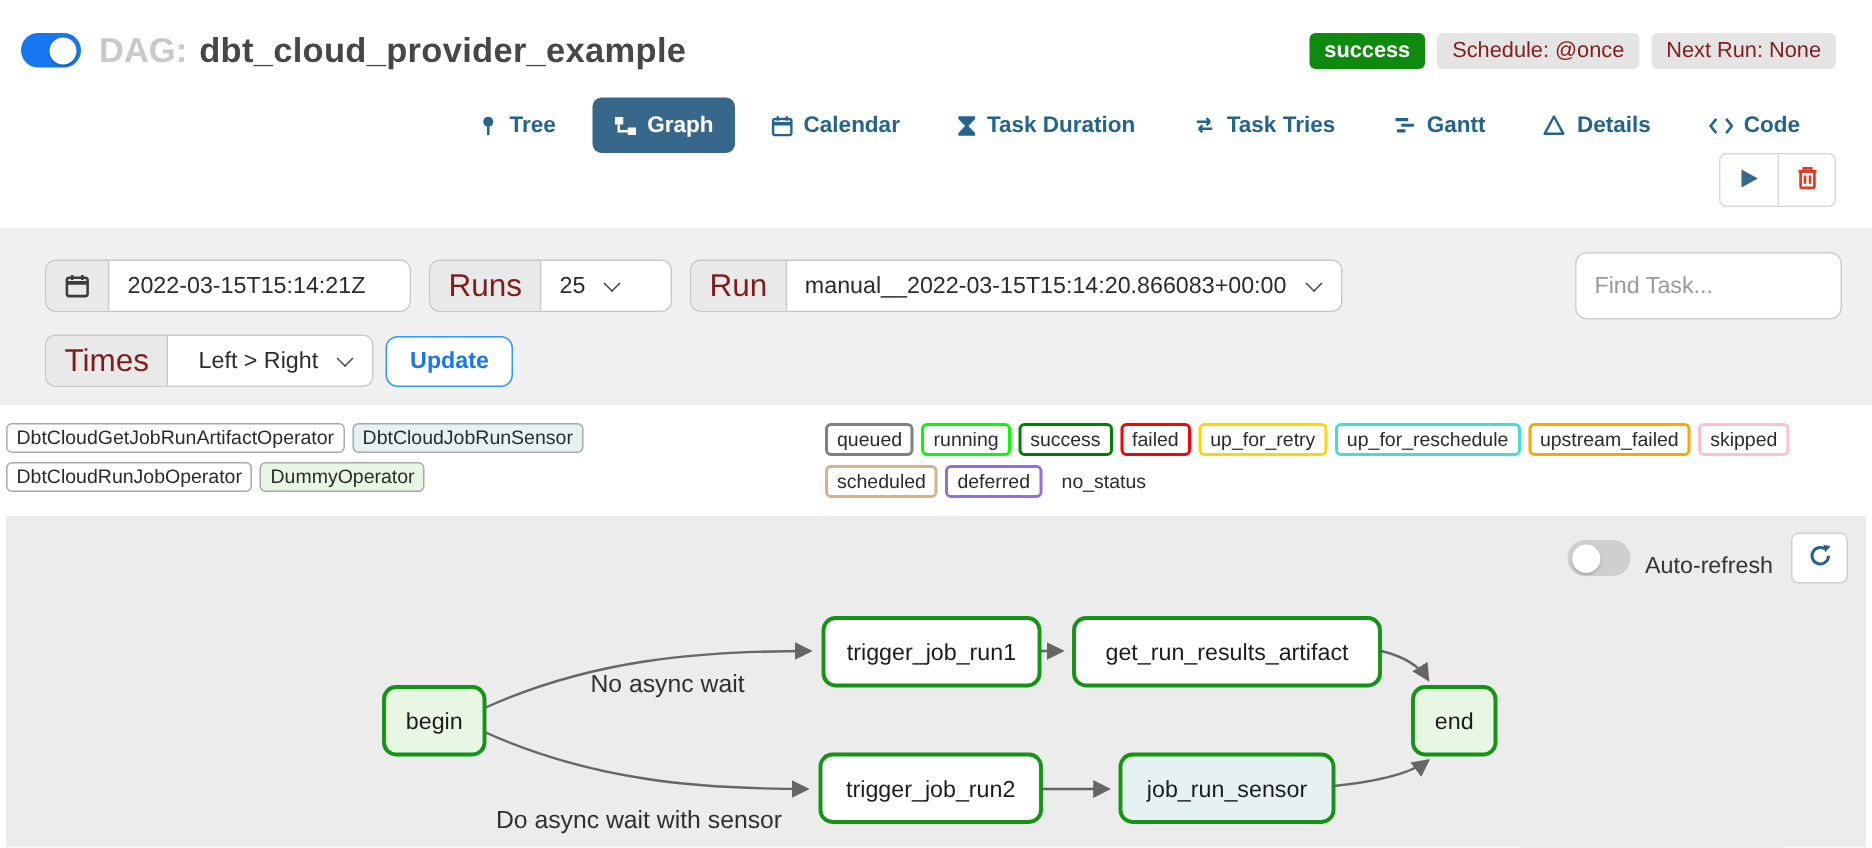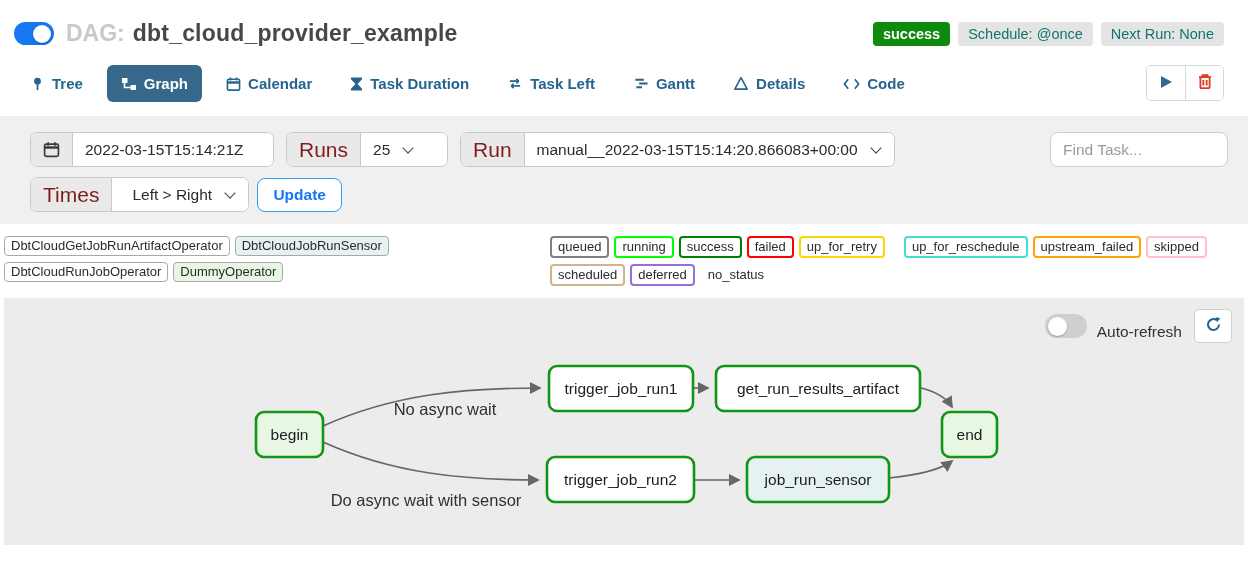--- a/index.html
+++ b/index.html
@@ -14,39 +14,39 @@
   .switch.on { background:#1677f0; }
   .switch.off { background:#cfcfcf; }
   .switch .knob { position:absolute; top:2.5px; width:18px; height:18px; border-radius:50%; background:#fff; box-shadow:0 1px 2px rgba(0,0,0,.25); }
   .switch.on .knob { right:3px; }
   .switch.off .knob { left:3px; }
   .dag-prefix { color:#c9c9c9; font-size:23px; font-weight:700; margin-left:12px; }
   .dag-name { color:#474747; font-size:23px; font-weight:700; margin-left:8px; letter-spacing:.2px; }
   .topbar .spacer { flex:1; }
   .badge { font-size:14.5px; padding:4px 10px; border-radius:4px; margin-left:8px; white-space:nowrap; }
   .badge.success { background:#0e8a0e; color:#fff; font-weight:700; }
-  .badge.gray { background:#e4e4e4; color:#0f766e; }
-  
-  .tabbar { display:flex; align-items:flex-start; padding:8px 24px 14px 16px; }
+  .badge.gray { background:#e4e4e4; color:#7f1d1d; }
+  
+  .tabbar { display:flex; align-items:flex-end; padding:8px 24px 14px 16px;flex-direction:column; }
   .tab { display:flex; align-items:center; gap:7px; color:#25648e; font-size:15px; font-weight:600;
          padding:10px 14px; border-radius:6px; cursor:pointer; margin-right:10px; white-space:nowrap; }
   .tab.active { background:#38678c; color:#ffffff; }
   .tab svg { display:block; }
   .tab-actions { margin-left:auto; display:flex; border:1px solid #d8d8d8; border-radius:5px; overflow:hidden; background:#fff; }
   .tab-actions .abtn { width:38px; height:34px; display:flex; align-items:center; justify-content:center; cursor:pointer; background:#fff; border:none; }
   .tab-actions .abtn + .abtn { border-left:1px solid #d8d8d8; }
   
   .filter-panel { background:#f0f0f0; padding:16px 20px 12px 30px; }
   .filter-row { display:flex; align-items:center; margin-bottom:10px; }
   .filter-row:last-child { margin-bottom:0; }
   .igroup { display:flex; align-items:stretch; height:35px; border:1px solid #c9c9c9; border-radius:7px; overflow:hidden; background:#fff; margin-right:12px; }
   .igroup .addon { background:#e9e9e9; display:flex; align-items:center; padding:0 12px; font-size:21px; color:#7f1d1d; border-right:1px solid #c9c9c9; }
   .igroup .field { display:flex; align-items:center; padding:0 12px; font-size:15.5px; color:#2b2b2b; background:#fff; }
   .chev { width:8px; height:8px; border-right:1.8px solid #444; border-bottom:1.8px solid #444; transform:rotate(45deg); margin:-4px 2px 0 14px; flex:0 0 auto; }
-  .find-task { margin-left:auto; width:178px; height:35px; border:1px solid #cfcfcf; border-radius:8px; padding:0 12px; font-size:15.5px; color:#2b2b2b; font-family:inherit; background:#fff; }
+  .find-task { margin-left:auto; width:178px; height:45px; border:1px solid #cfcfcf; border-radius:8px; padding:0 12px; font-size:15.5px; color:#2b2b2b; font-family:inherit; background:#fff; }
   .find-task::placeholder { color:#9a9a9a; }
   .update-btn { height:34px; background:#fff; border:1.5px solid #2e9af0; color:#1677f0; font-size:15.5px; font-weight:600; border-radius:8px; padding:0 15px; cursor:pointer; font-family:inherit; }
   
   .legend { display:flex; align-items:flex-start; padding:12px 4px 6px 4px; }
   .legend-ops { width:546px; flex:0 0 auto; display:flex; flex-wrap:wrap; gap:6px 5px; }
   .legend-status { display:flex; flex-wrap:wrap; gap:6px 5px; align-items:center; padding-right:4px; }
   .chip { font-size:13px; color:#2b2b2b; background:#fff; border:2px solid #999; border-radius:4px; padding:1px 6px 2px; white-space:nowrap; }
   .chip.op { border-width:1.5px; border-color:#a8a8a8; }
   .chip.noborder { border-color:transparent; background:transparent; }
   
@@ -113,21 +113,21 @@
         </span>
         <span>Task Duration</span>
       </div>
       <div class="tab">
         <span>
           <svg width="16" height="15" viewBox="0 0 16 16" fill="none" stroke="currentColor" stroke-width="1.7">
             <path d="M2.5 5.5 H12 M12 5.5 L9.5 3 M12 5.5 L9.5 8"></path>
             <path d="M13.5 10.5 H4 M4 10.5 L6.5 8 M4 10.5 L6.5 13"></path>
           </svg>
         </span>
-        <span>Task Left</span>
+        <span>Task Tries</span>
       </div>
       <div class="tab">
         <span>
           <svg width="16" height="15" viewBox="0 0 16 16" fill="none" stroke="currentColor" stroke-width="2.2">
             <path d="M2 4 H11"></path>
             <path d="M6 8 H15"></path>
             <path d="M3 12 H9"></path>
           </svg>
         </span>
         <span>Gantt</span>
@@ -217,21 +217,21 @@
       <span class="chip op" style="background: rgb(230, 241, 242);">DbtCloudJobRunSensor</span>
       <span class="chip op" style="background: rgb(255, 255, 255);">DbtCloudRunJobOperator</span>
       <span class="chip op" style="background: rgb(232, 247, 228);">DummyOperator</span>
     </div>
   <div class="legend-status" id="legend-status">
       <span class="chip" style="border-color: rgb(128, 128, 128);">queued</span>
       <span class="chip" style="border-color: rgb(0, 255, 0);">running</span>
       <span class="chip" style="border-color: rgb(0, 128, 0);">success</span>
       <span class="chip" style="border-color: rgb(255, 0, 0);">failed</span>
       <span class="chip" style="border-color: rgb(255, 215, 0);">up_for_retry</span>
-      <span class="chip" style="border-color: rgb(64, 224, 208); margin-left: 14px;">up_for_reschedule</span>
+      <span class="chip" style="border-color: rgb(64, 224, 208);">up_for_reschedule</span>
       <span class="chip" style="border-color: rgb(255, 165, 0);">upstream_failed</span>
       <span class="chip" style="border-color: rgb(255, 192, 203);">skipped</span>
       <span class="chip" style="border-color: rgb(210, 180, 140);">scheduled</span>
       <span class="chip" style="border-color: rgb(147, 112, 219);">deferred</span>
       <span class="chip noborder">no_status</span>
     </div>
 </div>
 
 <div class="graph-panel">
   <div class="graph-controls">

